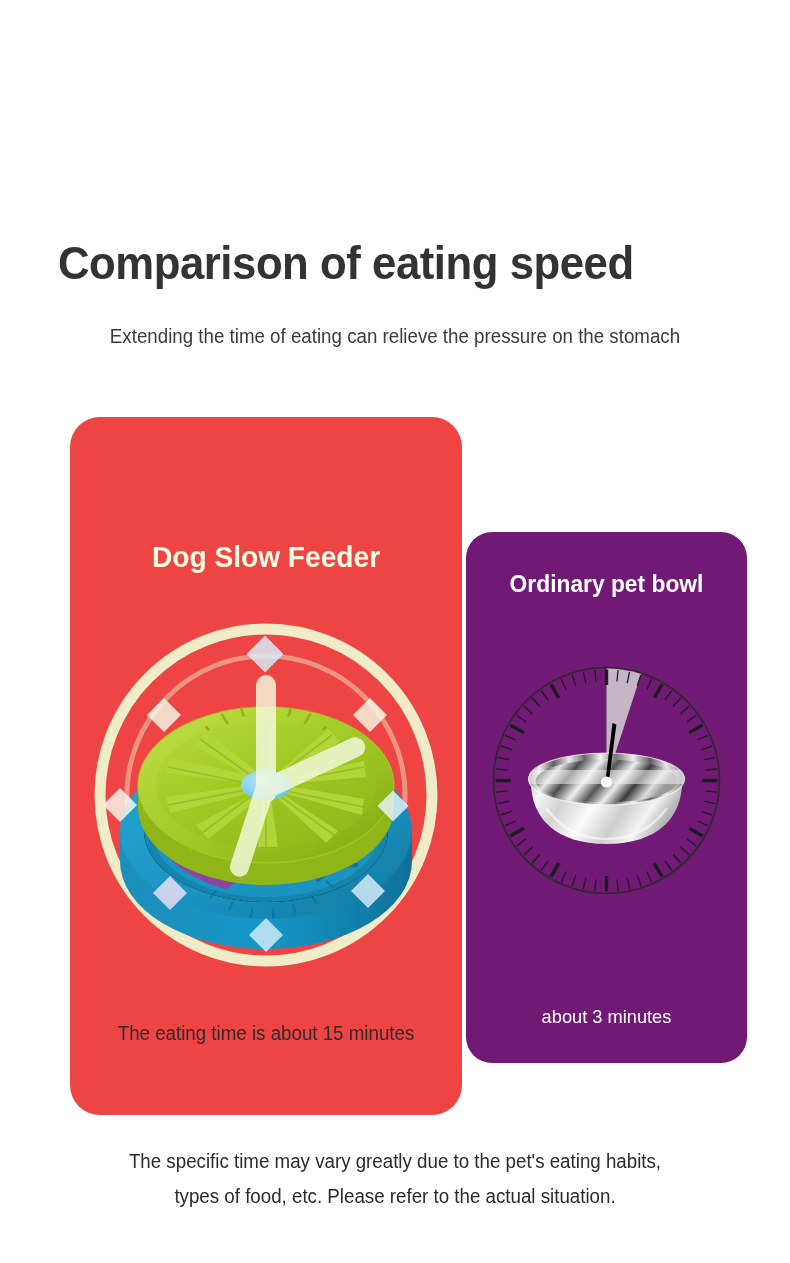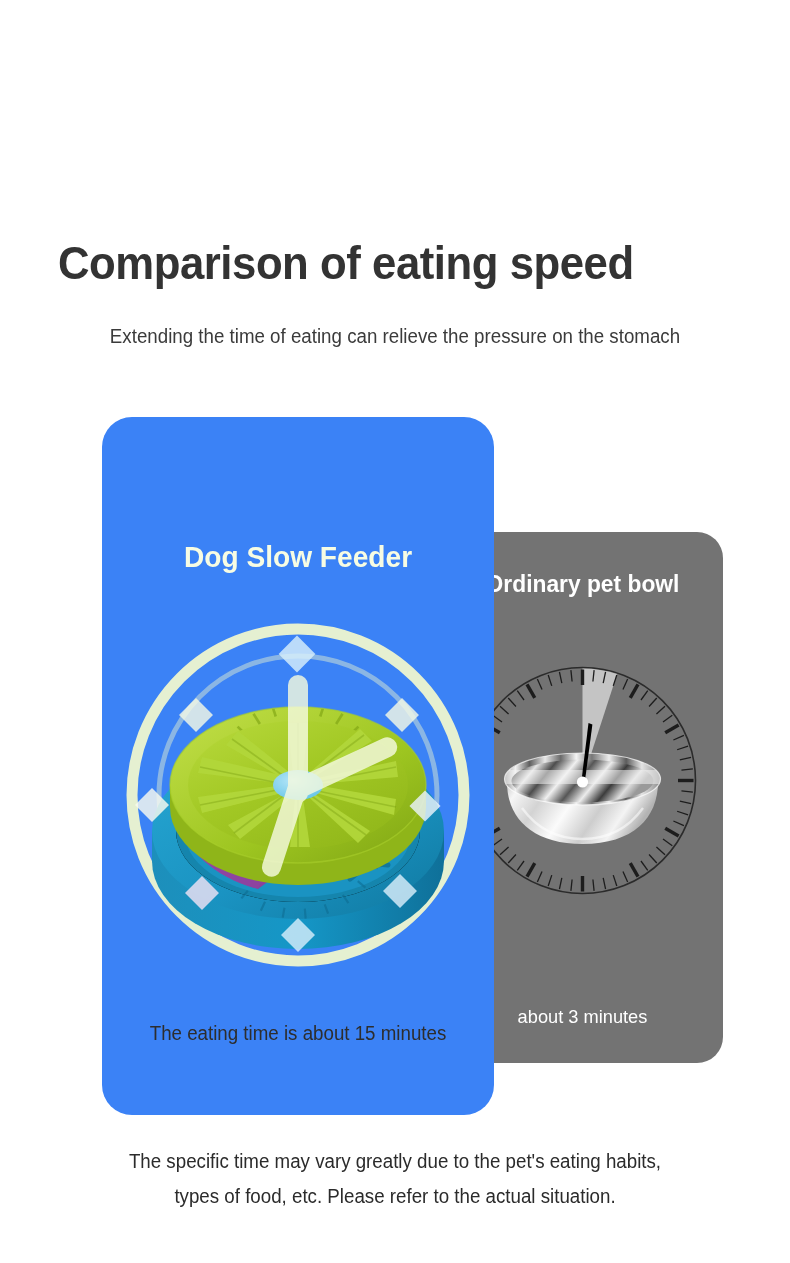--- a/index.html
+++ b/index.html
@@ -44,39 +44,38 @@
   
   .cards-area {
     position: absolute;
     left: 0;
     top: 0;
     width: 790px;
     height: 1263px;
   }
   .card-gray {
     position: absolute;
-    left: 442px;
+    left: 466px;
     top: 532px;
     width: 281px;
     height: 531px;
-    background: #737373;
+    background: #701a75;
     border-radius: 26px;
     z-index: 1;
   }
   .card-green {
     position: absolute;
     left: 70px;
     top: 417px;
     width: 392px;
     height: 698px;
-    background: #3b82f6;
+    background: #ef4444;
     border-radius: 30px;
     z-index: 2;
     overflow: hidden;
-    margin-left: 32px;
   }
 
   .card-green-title {
     position: absolute;
     left: 0;
     top: 124px;
     width: 392px;
     text-align: center;
     font-size: 29px;
     font-weight: bold;

